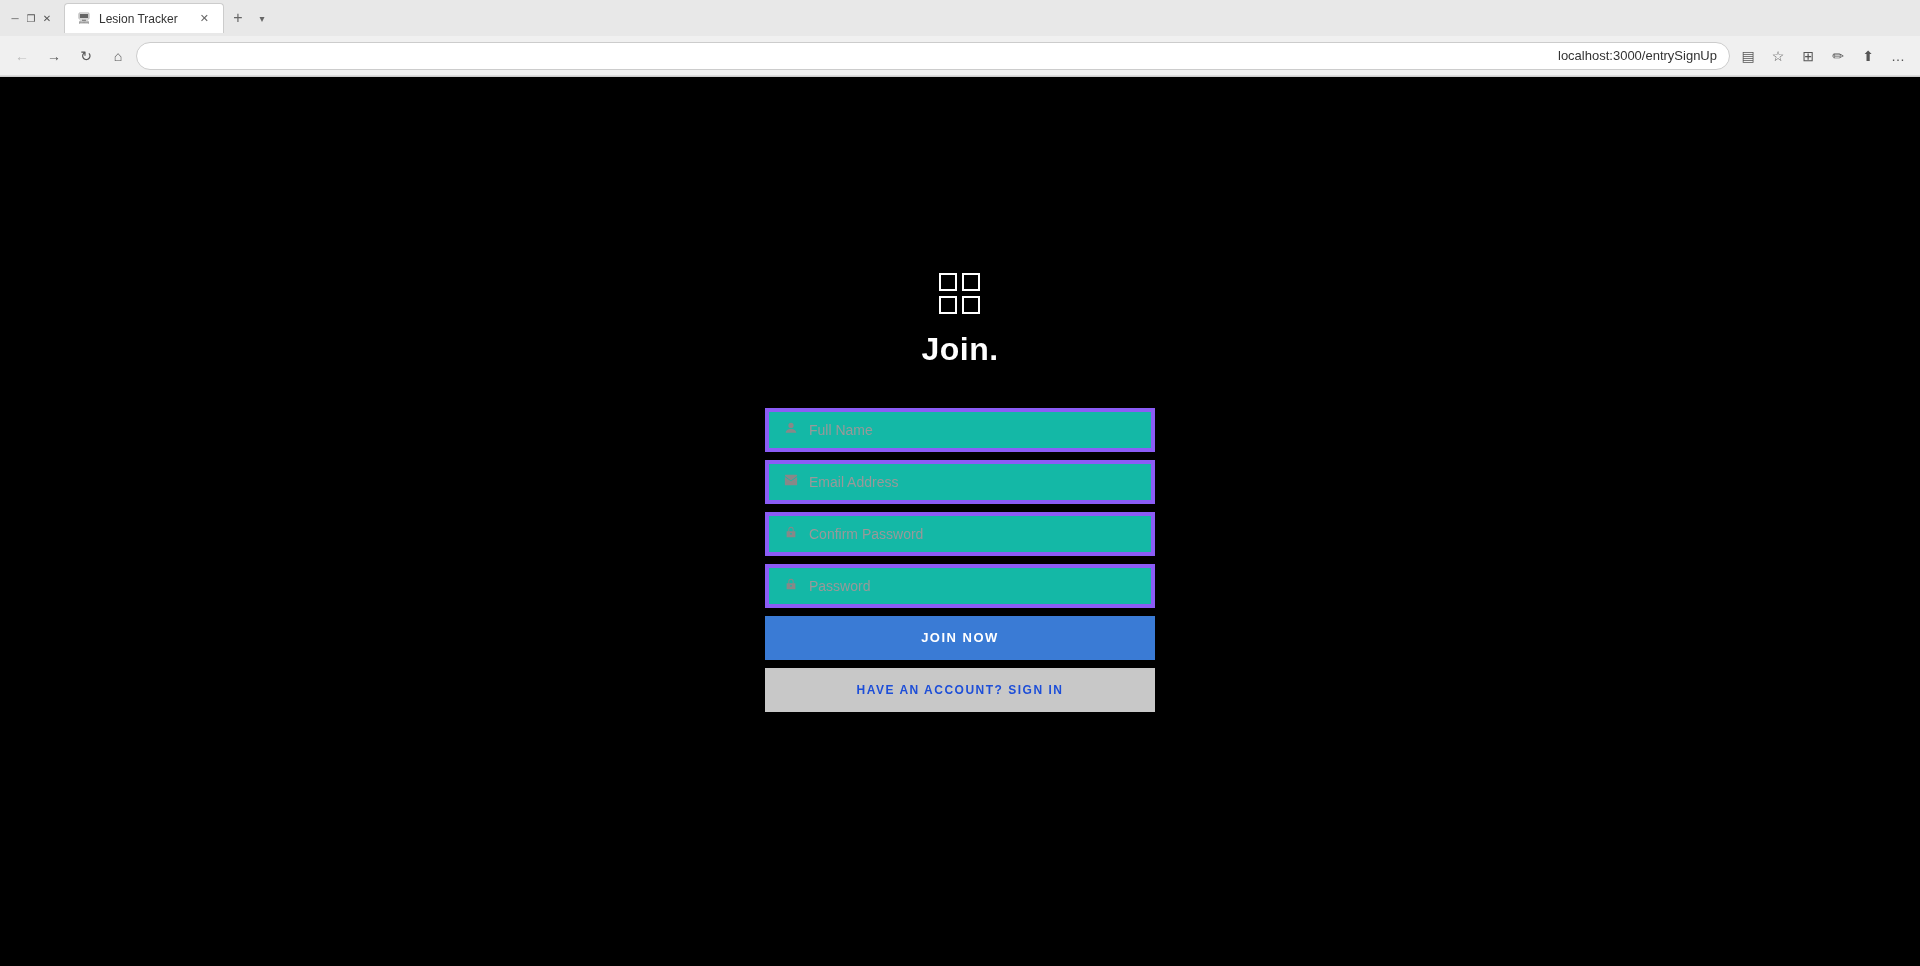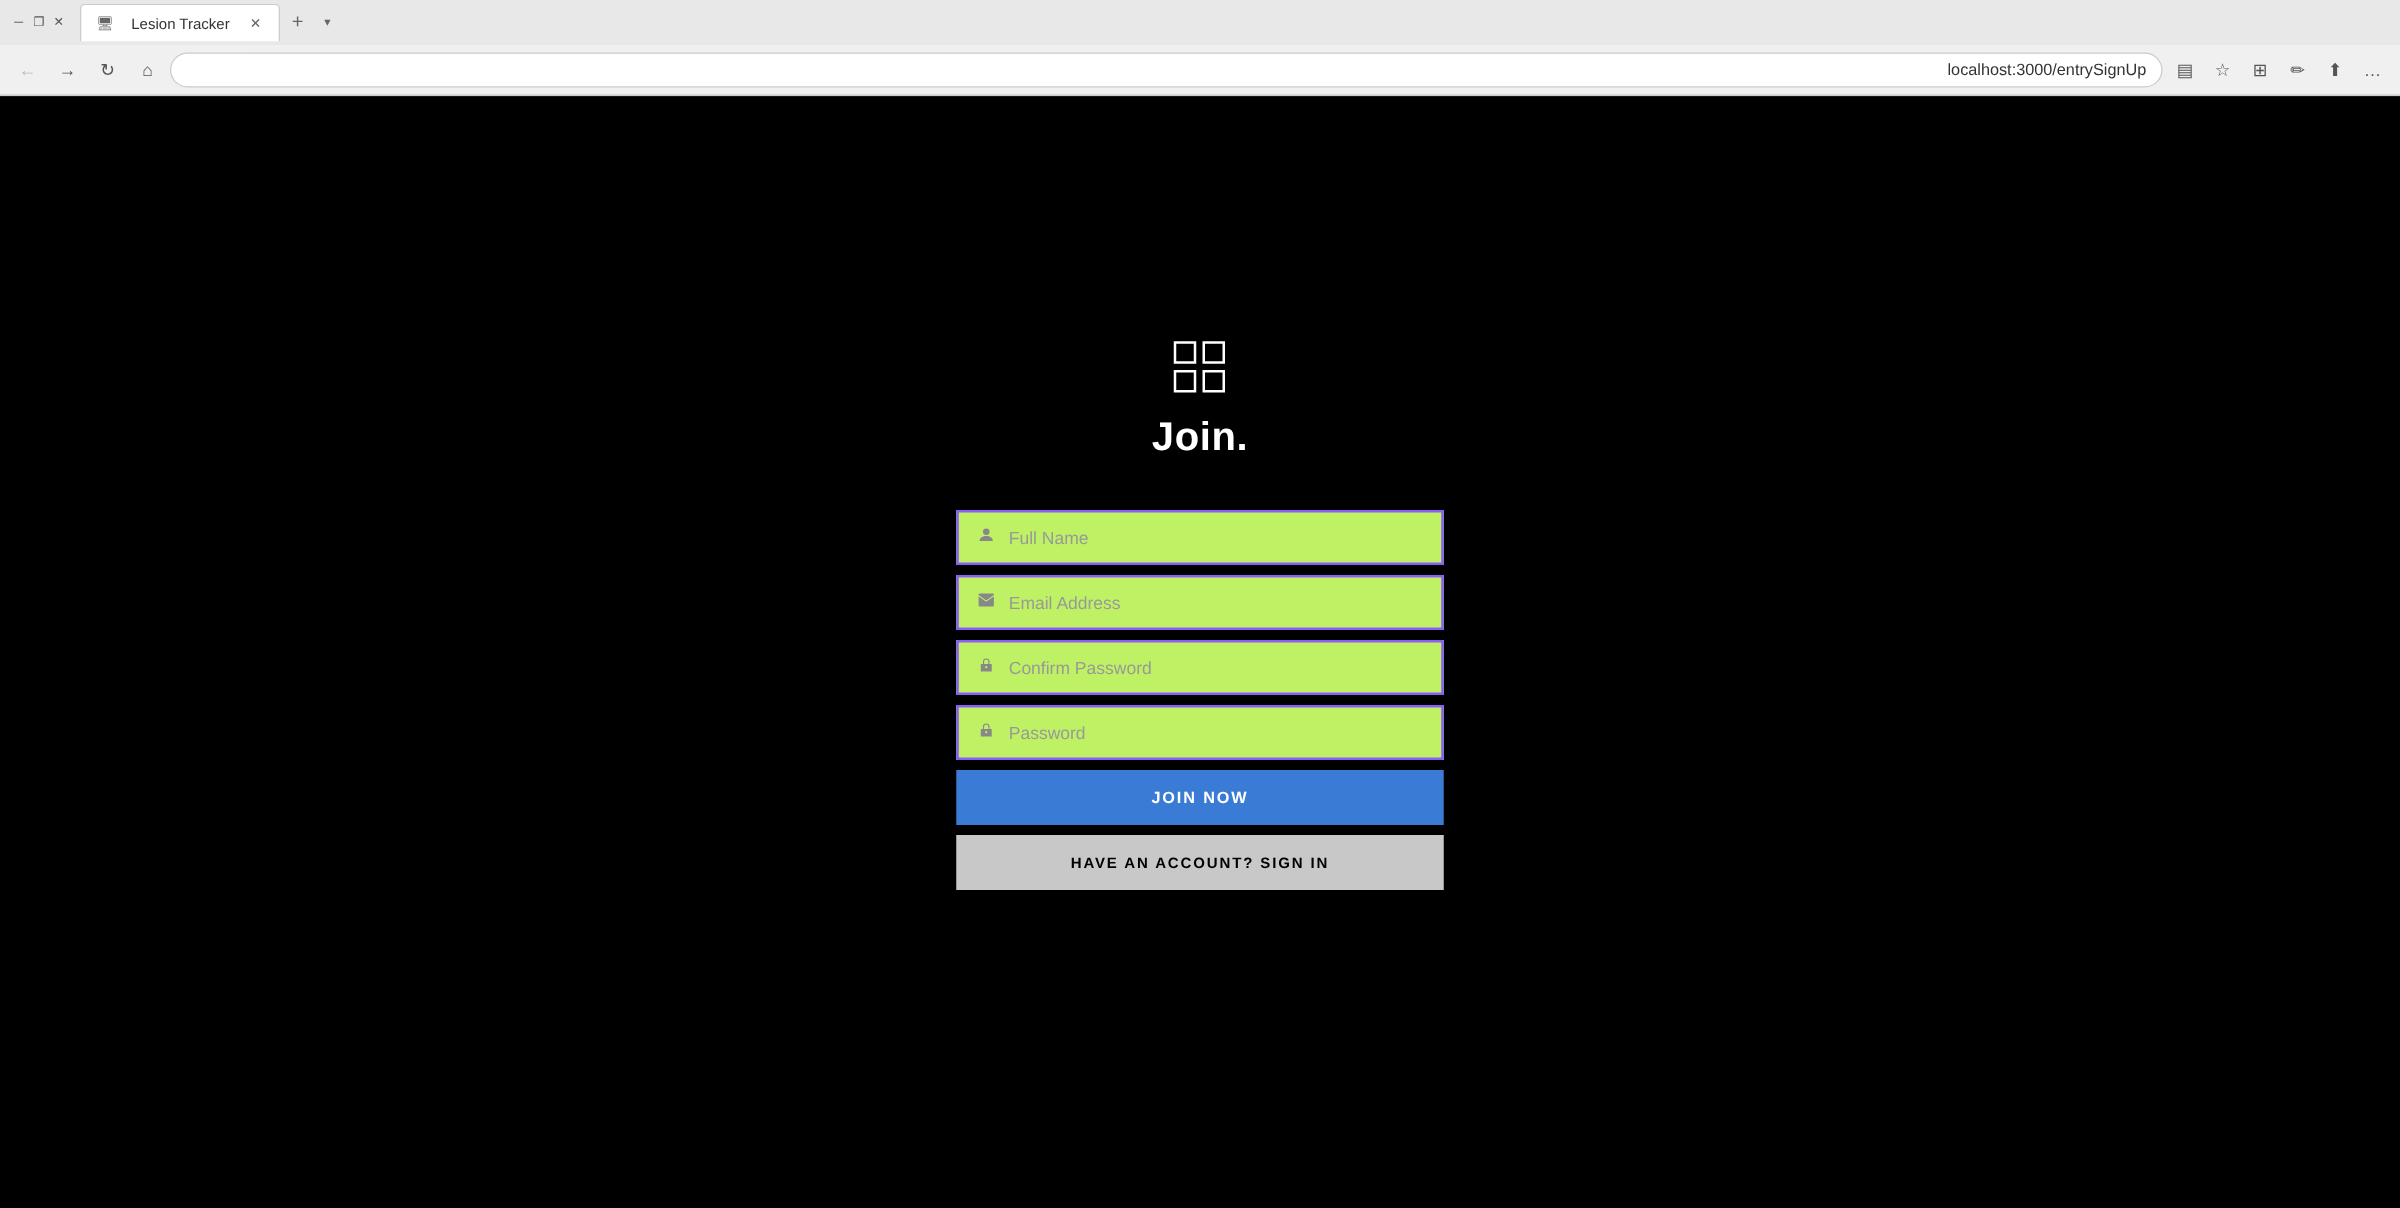--- a/index.html
+++ b/index.html
@@ -74,21 +74,20 @@
       font-size: 11px;
       color: #666;
     }
 
     .tab-title {
       flex: 1;
       white-space: nowrap;
       overflow: hidden;
       text-overflow: ellipsis;
       font-size: 12px;
-      text-align: center;
     }
 
     .tab-close {
       font-size: 11px;
       color: #666;
       cursor: pointer;
       padding: 2px;
     }
 
     .tab-new {
@@ -221,22 +220,22 @@
     .signup-form {
       display: flex;
       flex-direction: column;
       gap: 8px;
       width: 390px;
     }
 
     .input-wrapper {
       display: flex;
       align-items: center;
-      background: #bef264;
-      border: 2px solid #8b5cf6;
+      background: #14b8a6;
+      border: 4px solid #8b5cf6;
       height: 44px;
       padding: 0 14px;
       gap: 10px;
     }
 
     .input-icon {
       color: #888;
       font-size: 14px;
       flex-shrink: 0;
       width: 16px;
@@ -264,21 +263,21 @@
       font-size: 13px;
       font-weight: 700;
       letter-spacing: 1.5px;
       cursor: pointer;
       margin-top: 0;
     }
 
     .btn-signin {
       height: 44px;
       background: #c8c8c8;
-      color: #000000;
+      color: #1d4ed8;
       border: none;
       font-size: 12px;
       font-weight: 700;
       letter-spacing: 1.5px;
       cursor: pointer;
     }
 
     
     .lock-svg {
       width: 14px;

